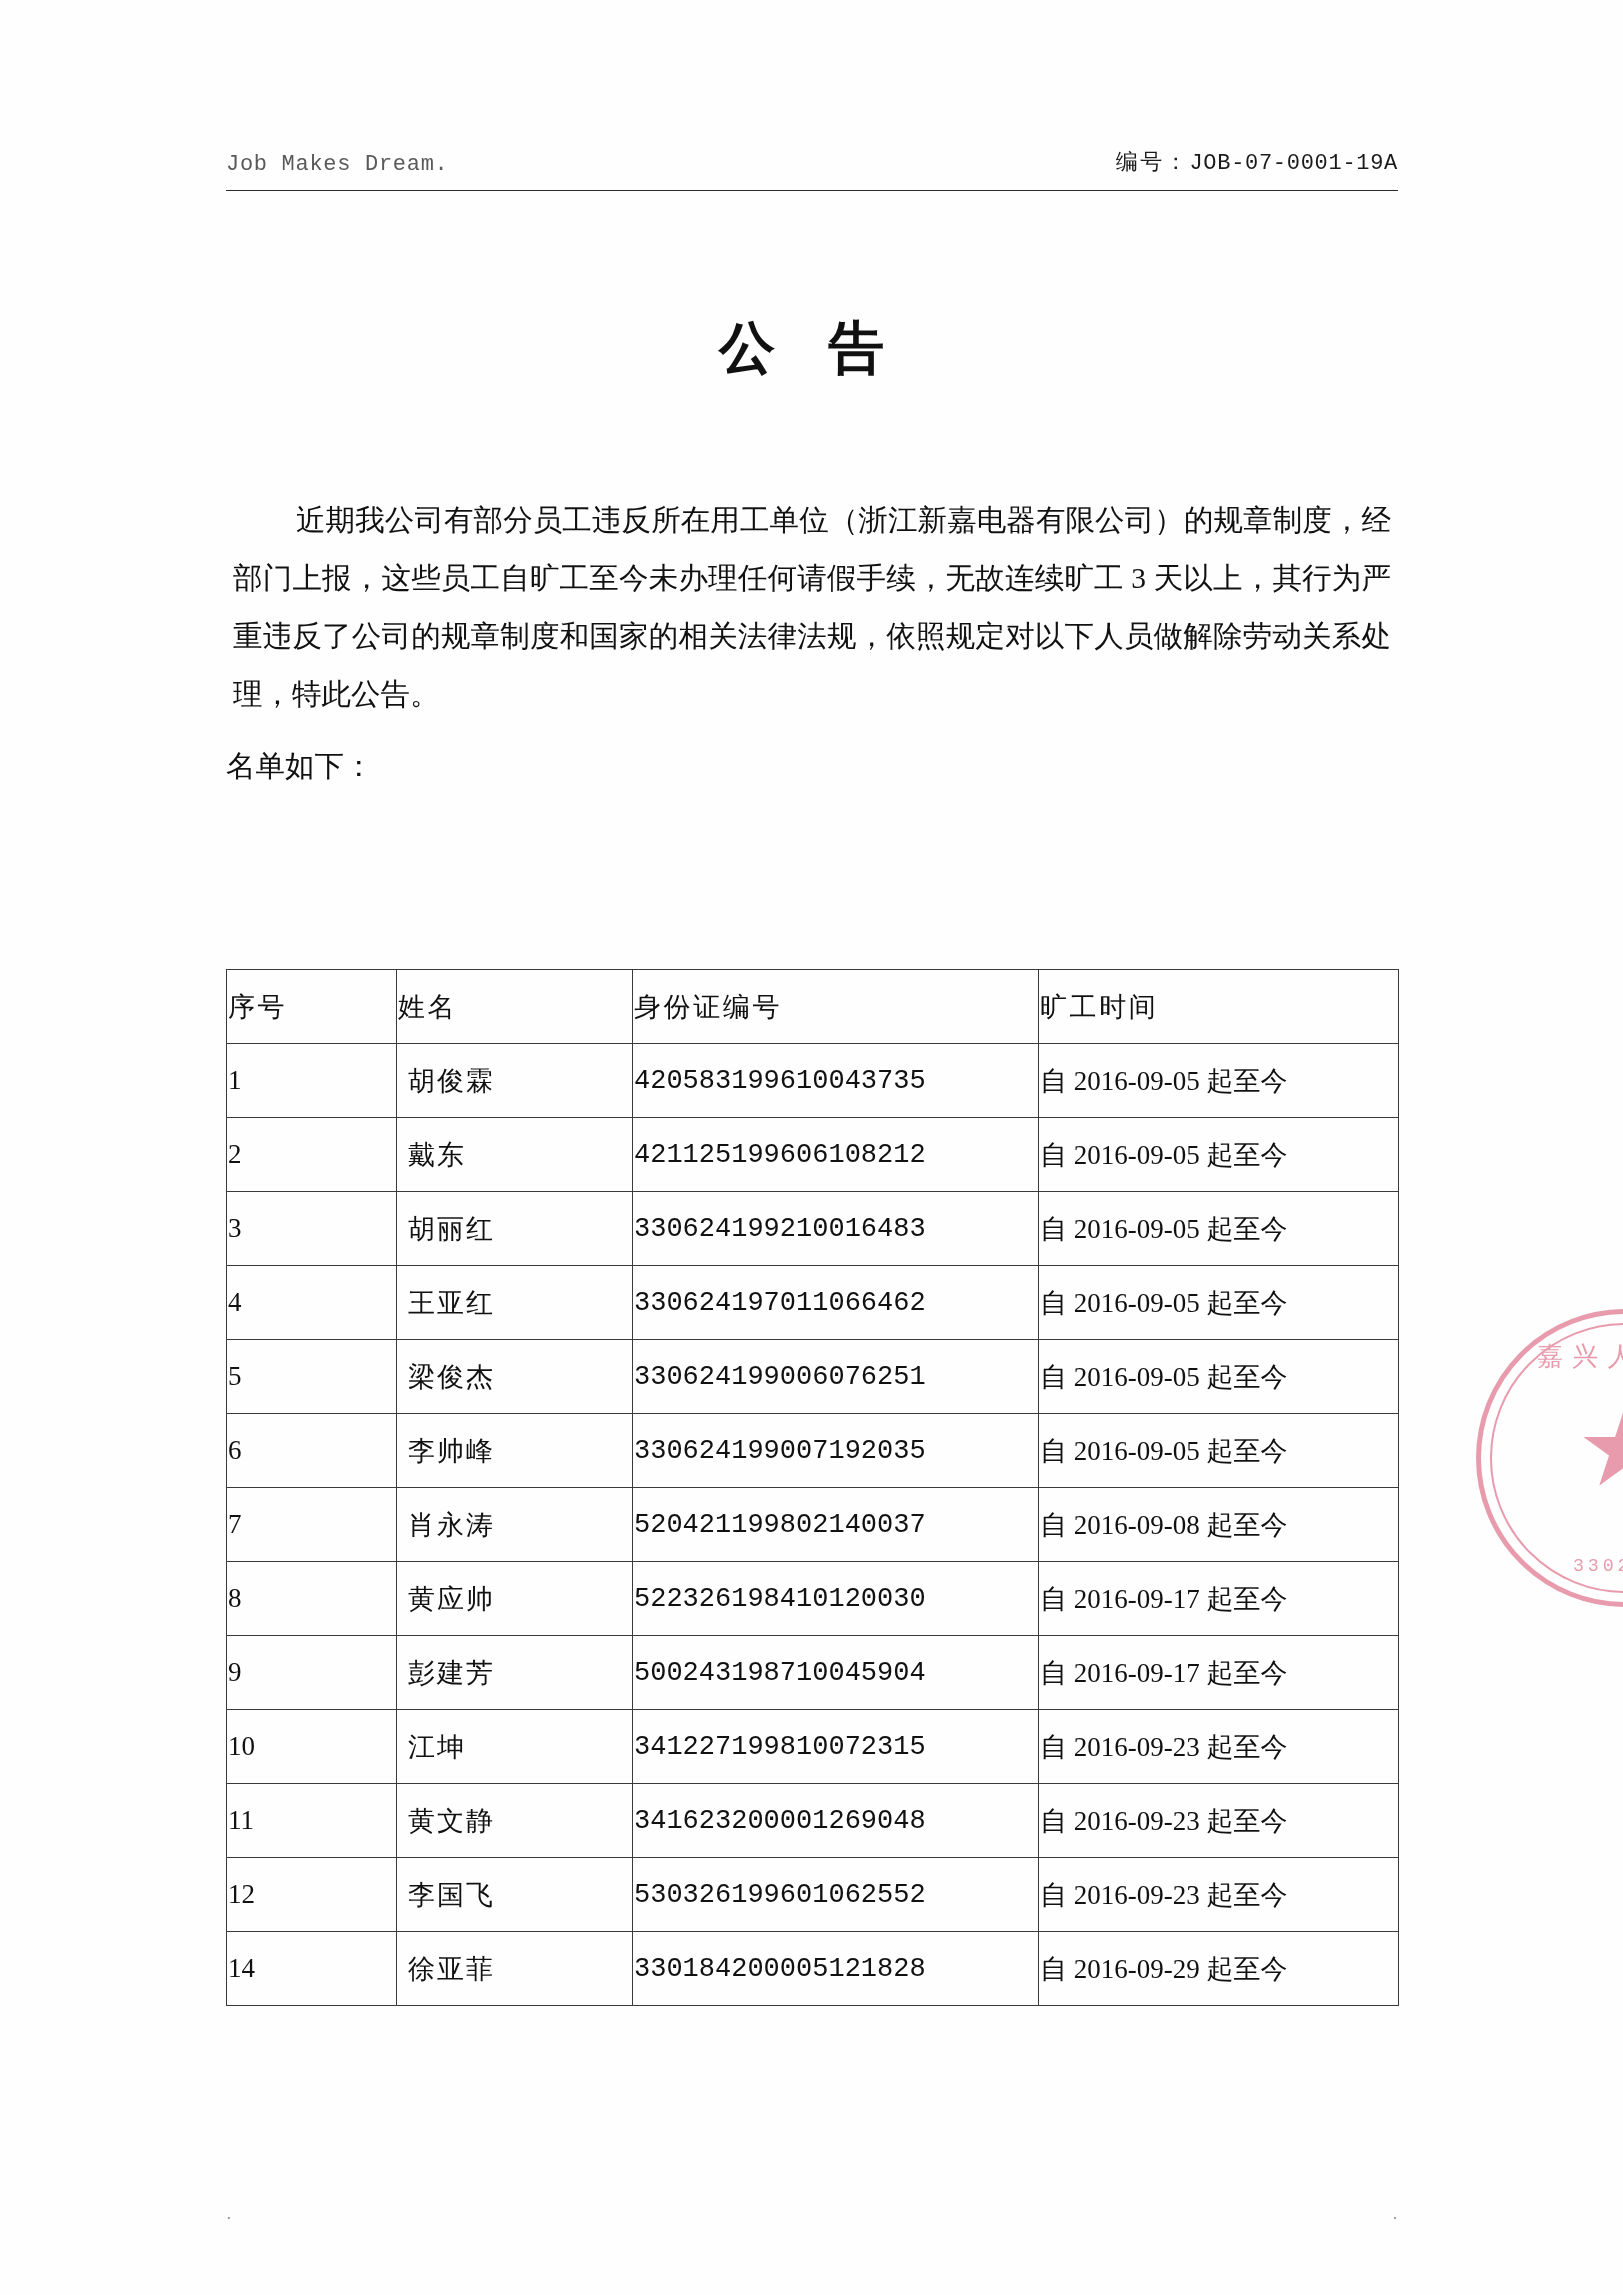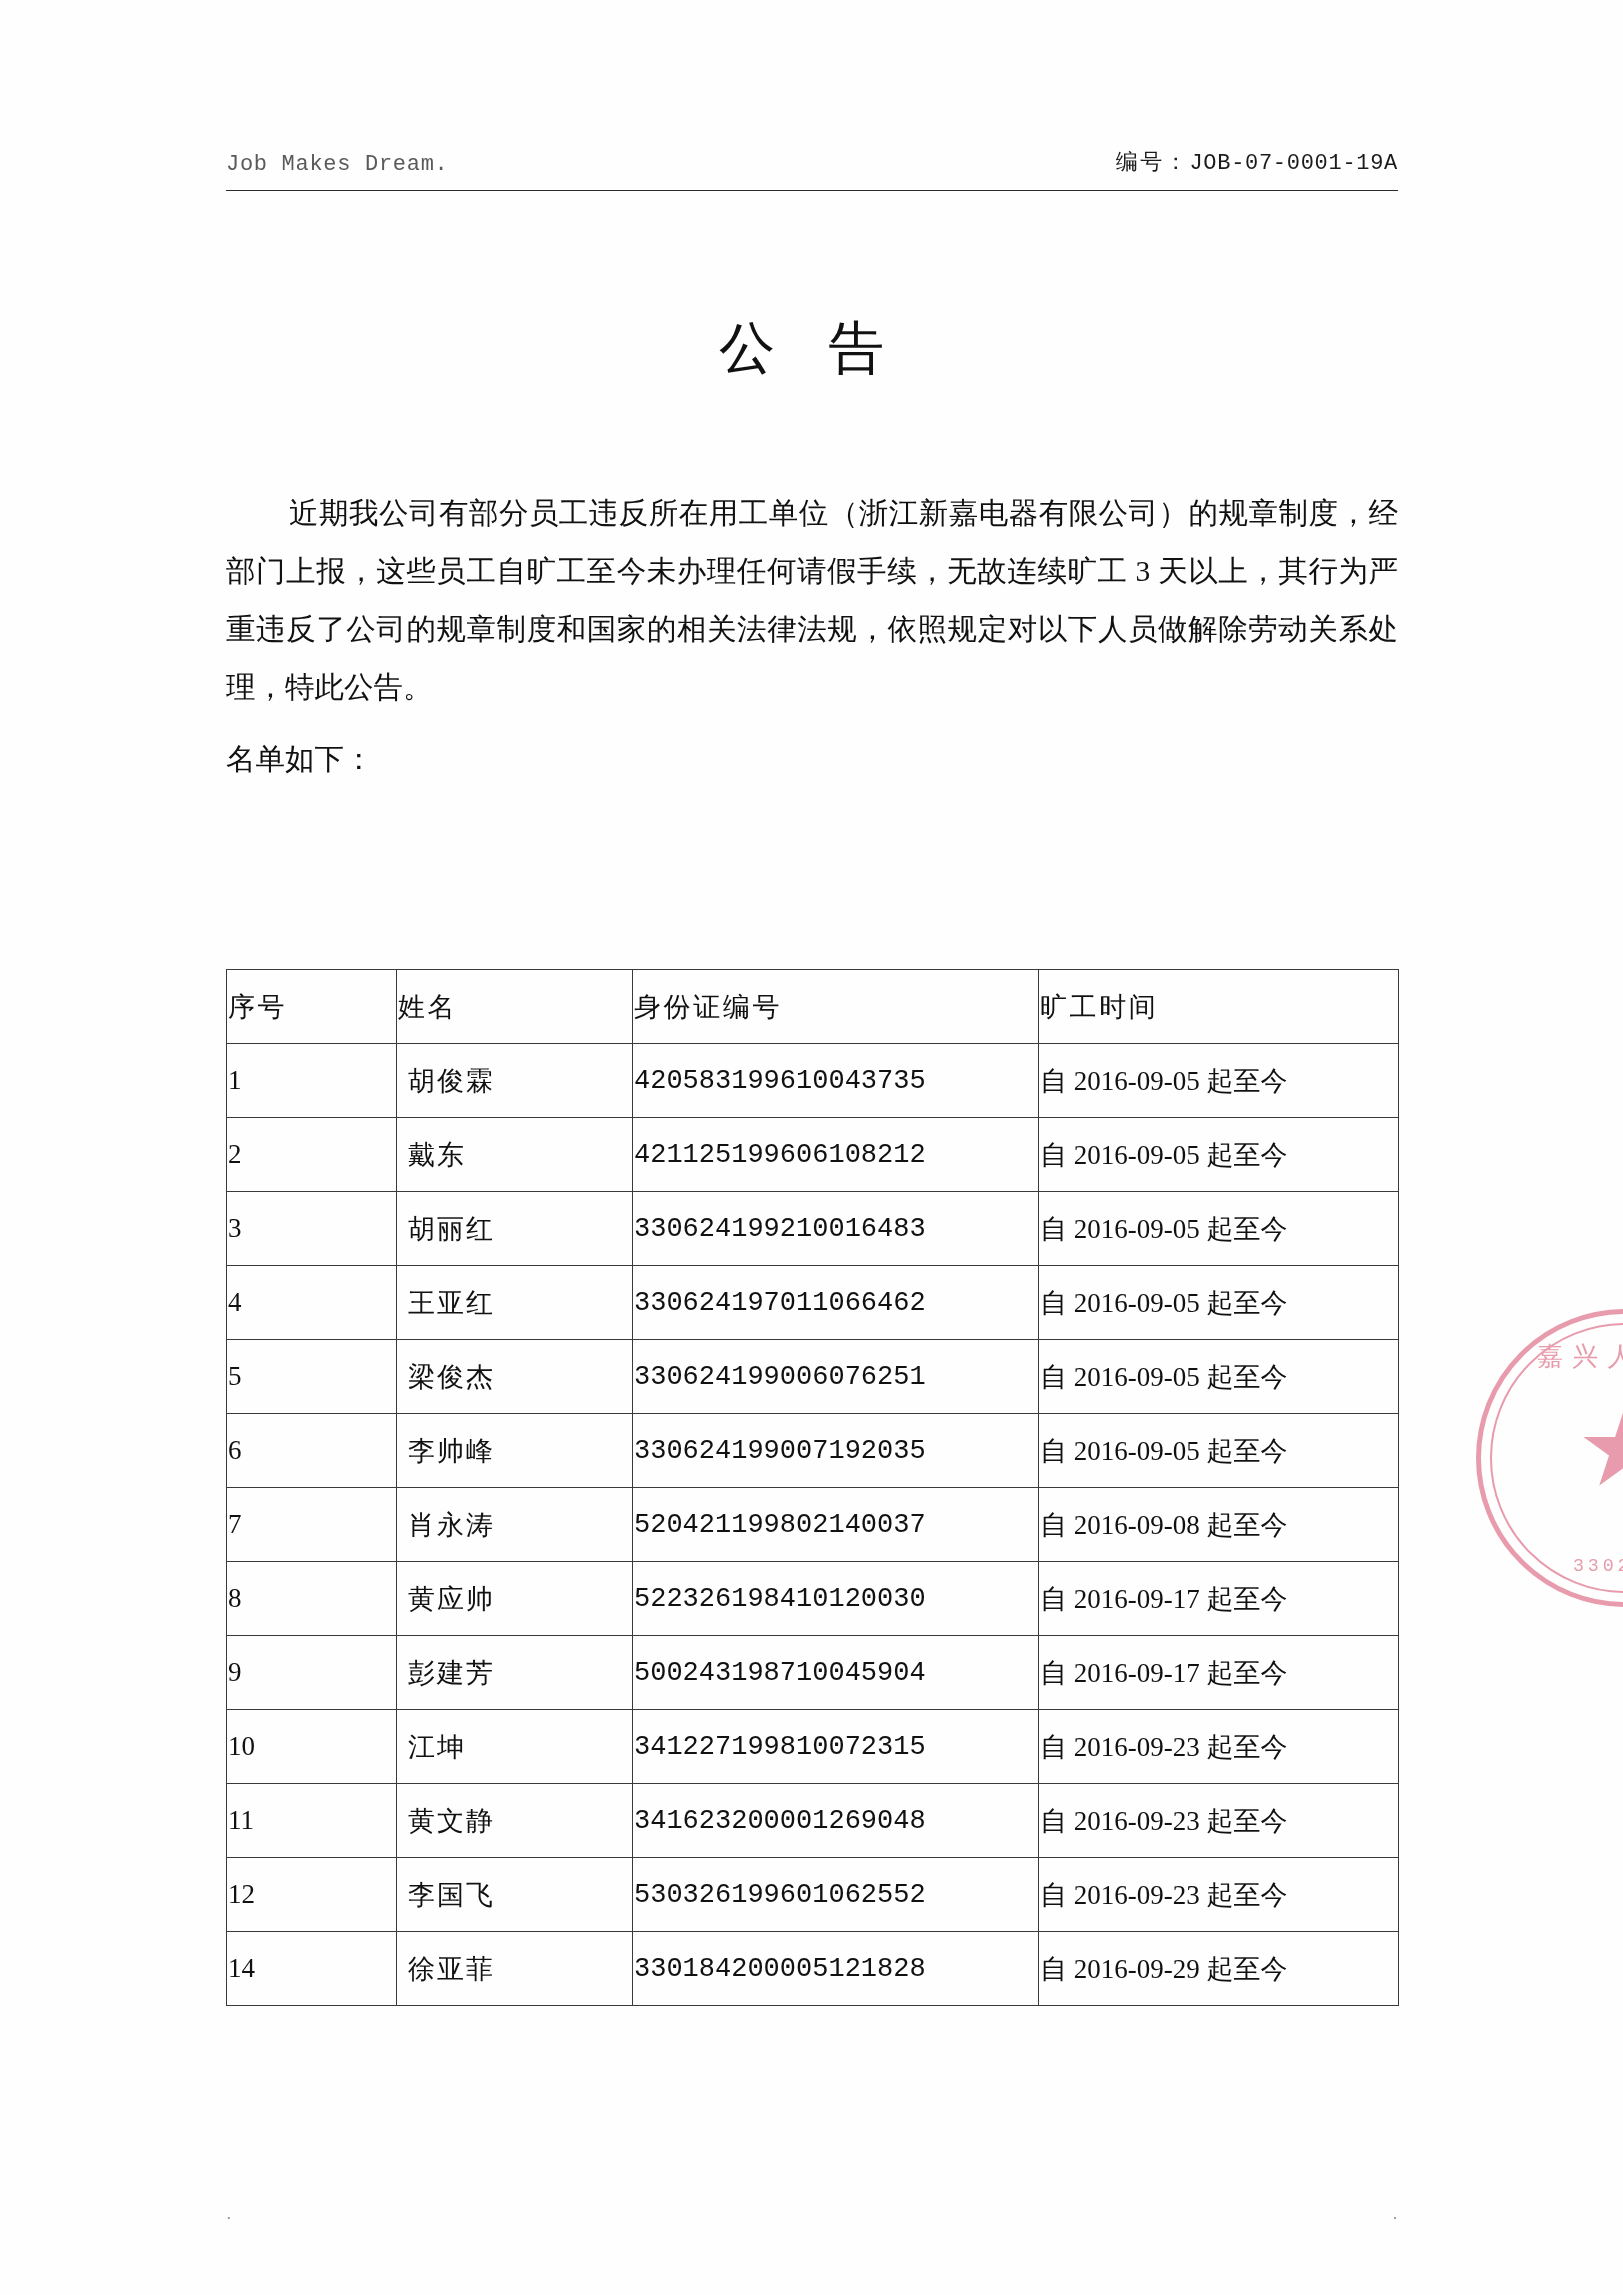--- a/index.html
+++ b/index.html
@@ -51,39 +51,39 @@
     background: #2b2b2b;
   }
   
   .title {
     position: absolute;
     top: 311px;
     left: 0;
     width: 1623px;
     text-align: center;
     font-size: 56px;
-    font-weight: normal;
+    font-weight: bold;
     letter-spacing: 19.6px;
     color: #111;
   }
   
   .body-block {
     position: absolute;
     left: 226px;
     top: 484px;
     width: 1172px;
   }
   .para {
     font-size: 29.5px;
     line-height: 58px;
     color: #111;
     text-align: justify;
     text-justify: inter-ideograph;
     text-indent: 63px;
-    margin: 0;
+    margin: 7px;
   }
   .namelist-label {
     margin: 23.6px 0 0 0;
     font-size: 29.5px;
     color: #111;
   }
   
   .tbl-wrap {
     position: absolute;
     left: 226px;

